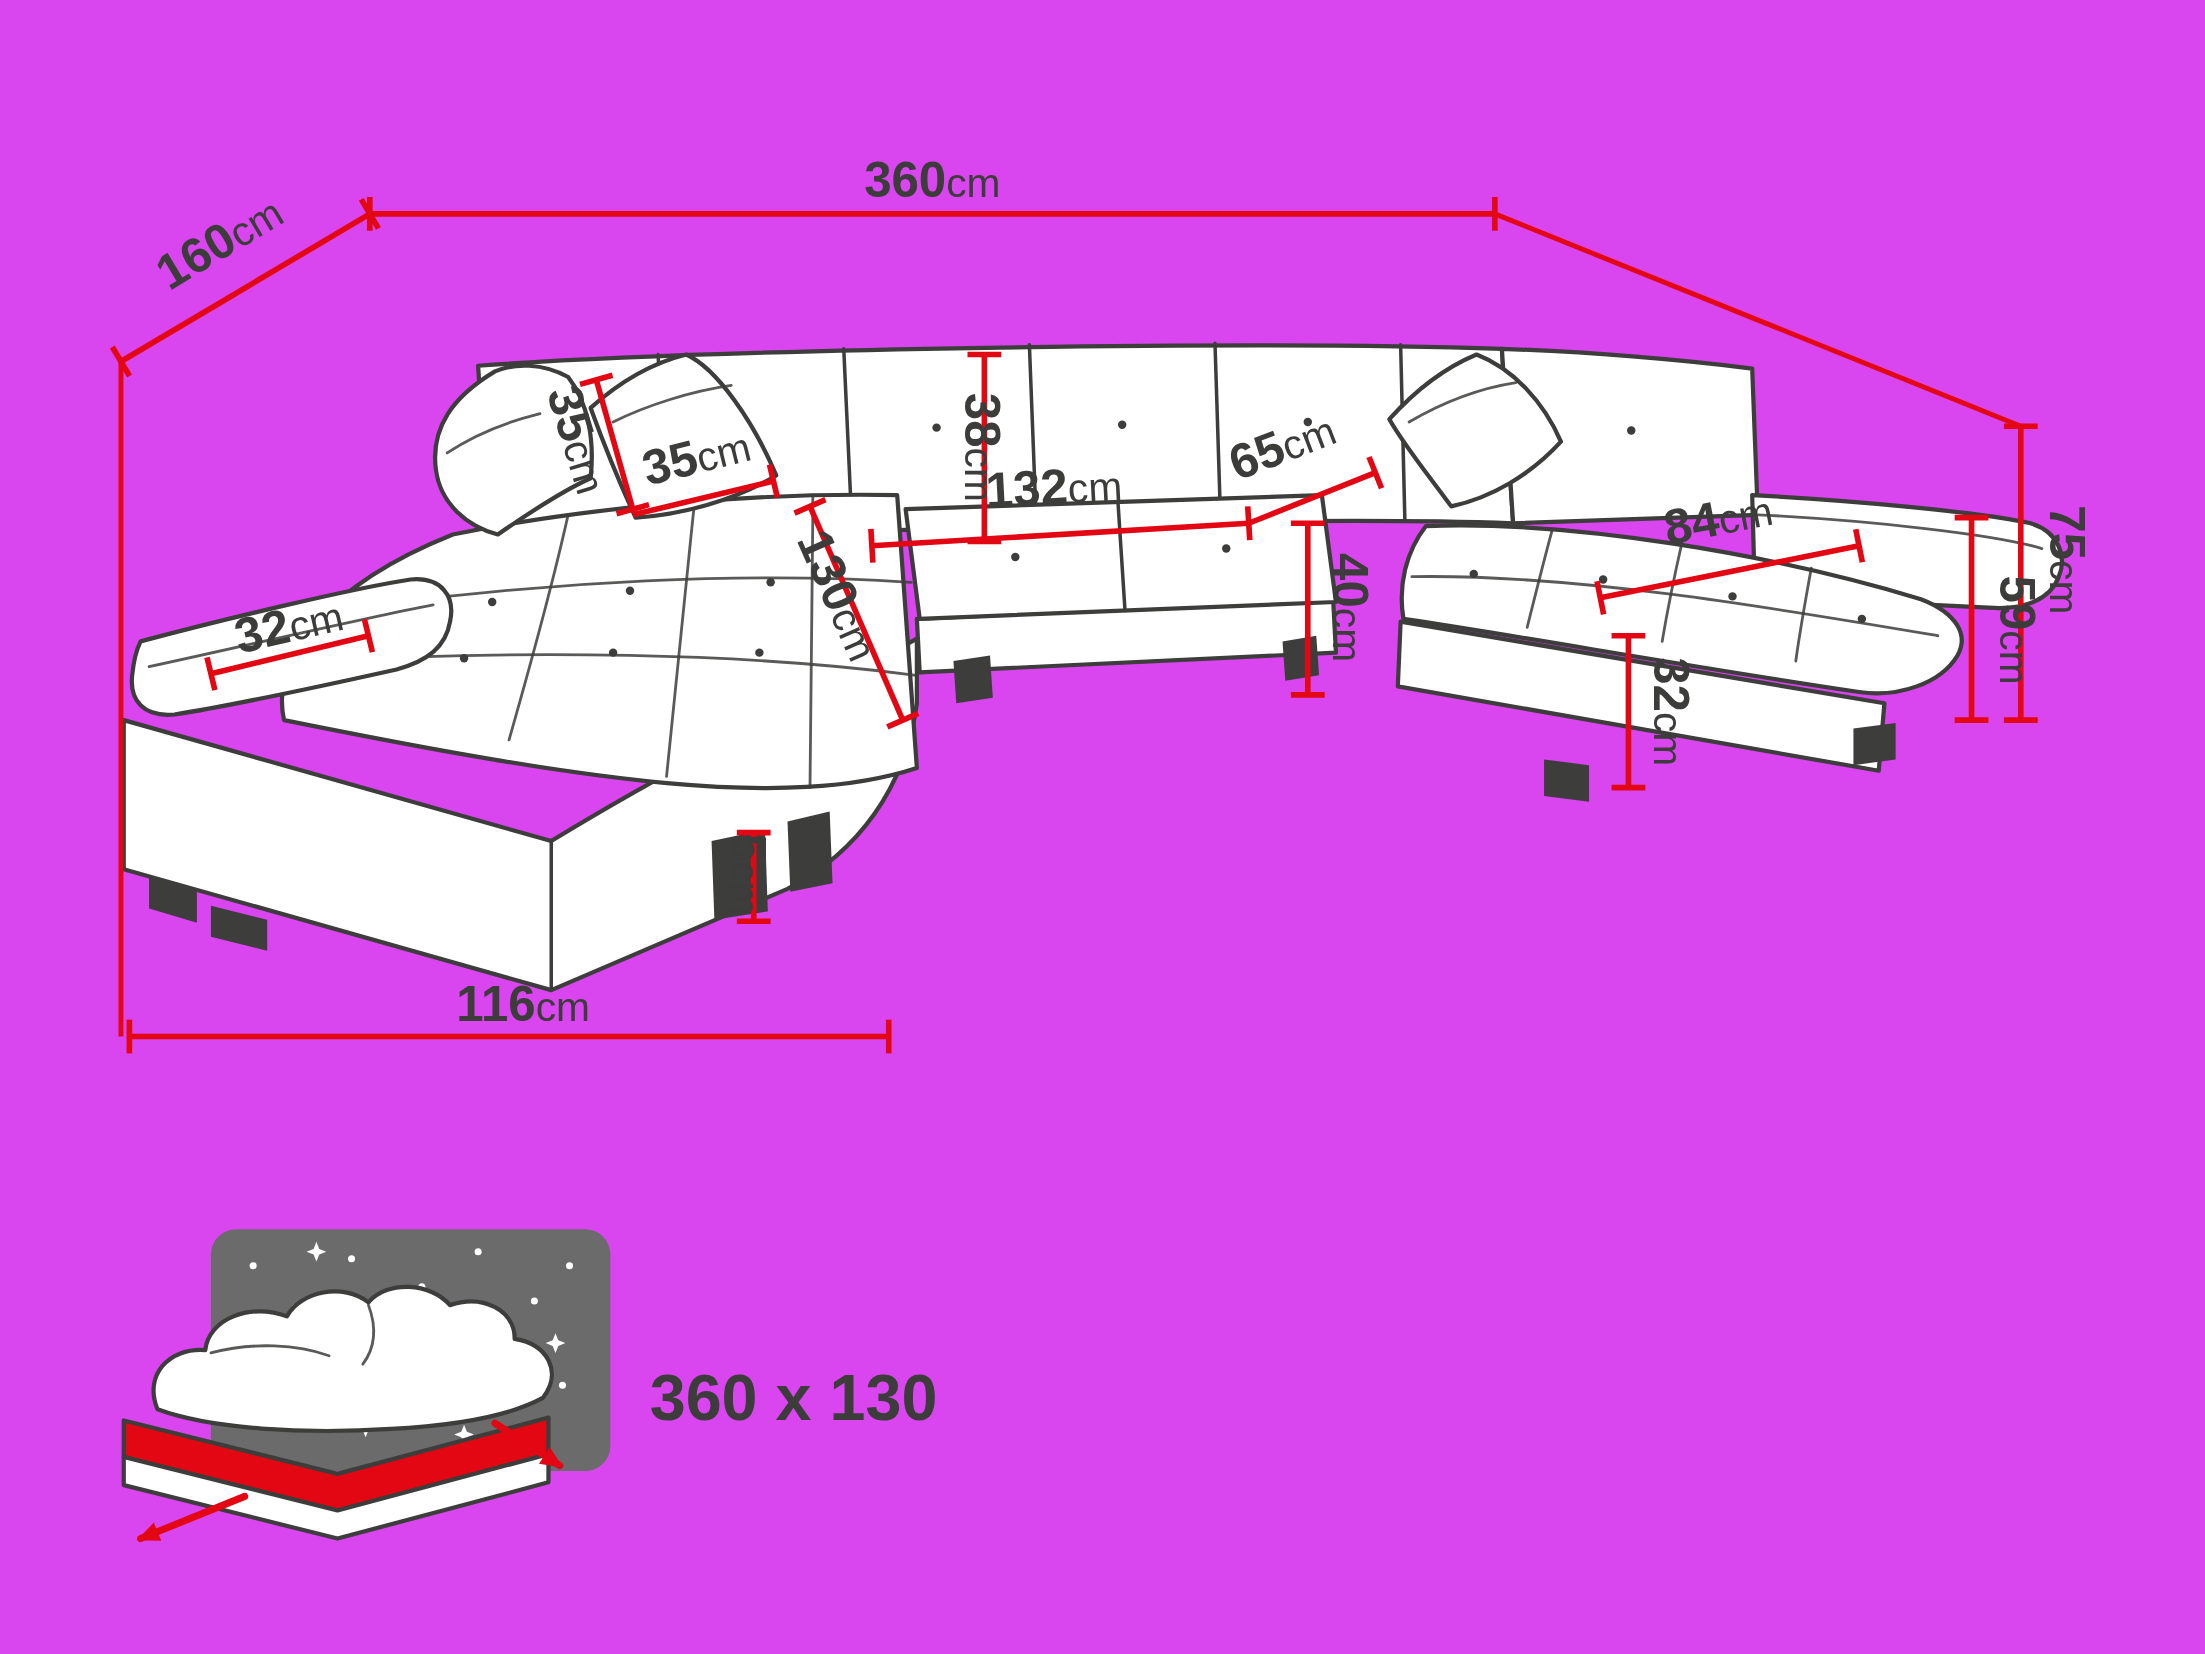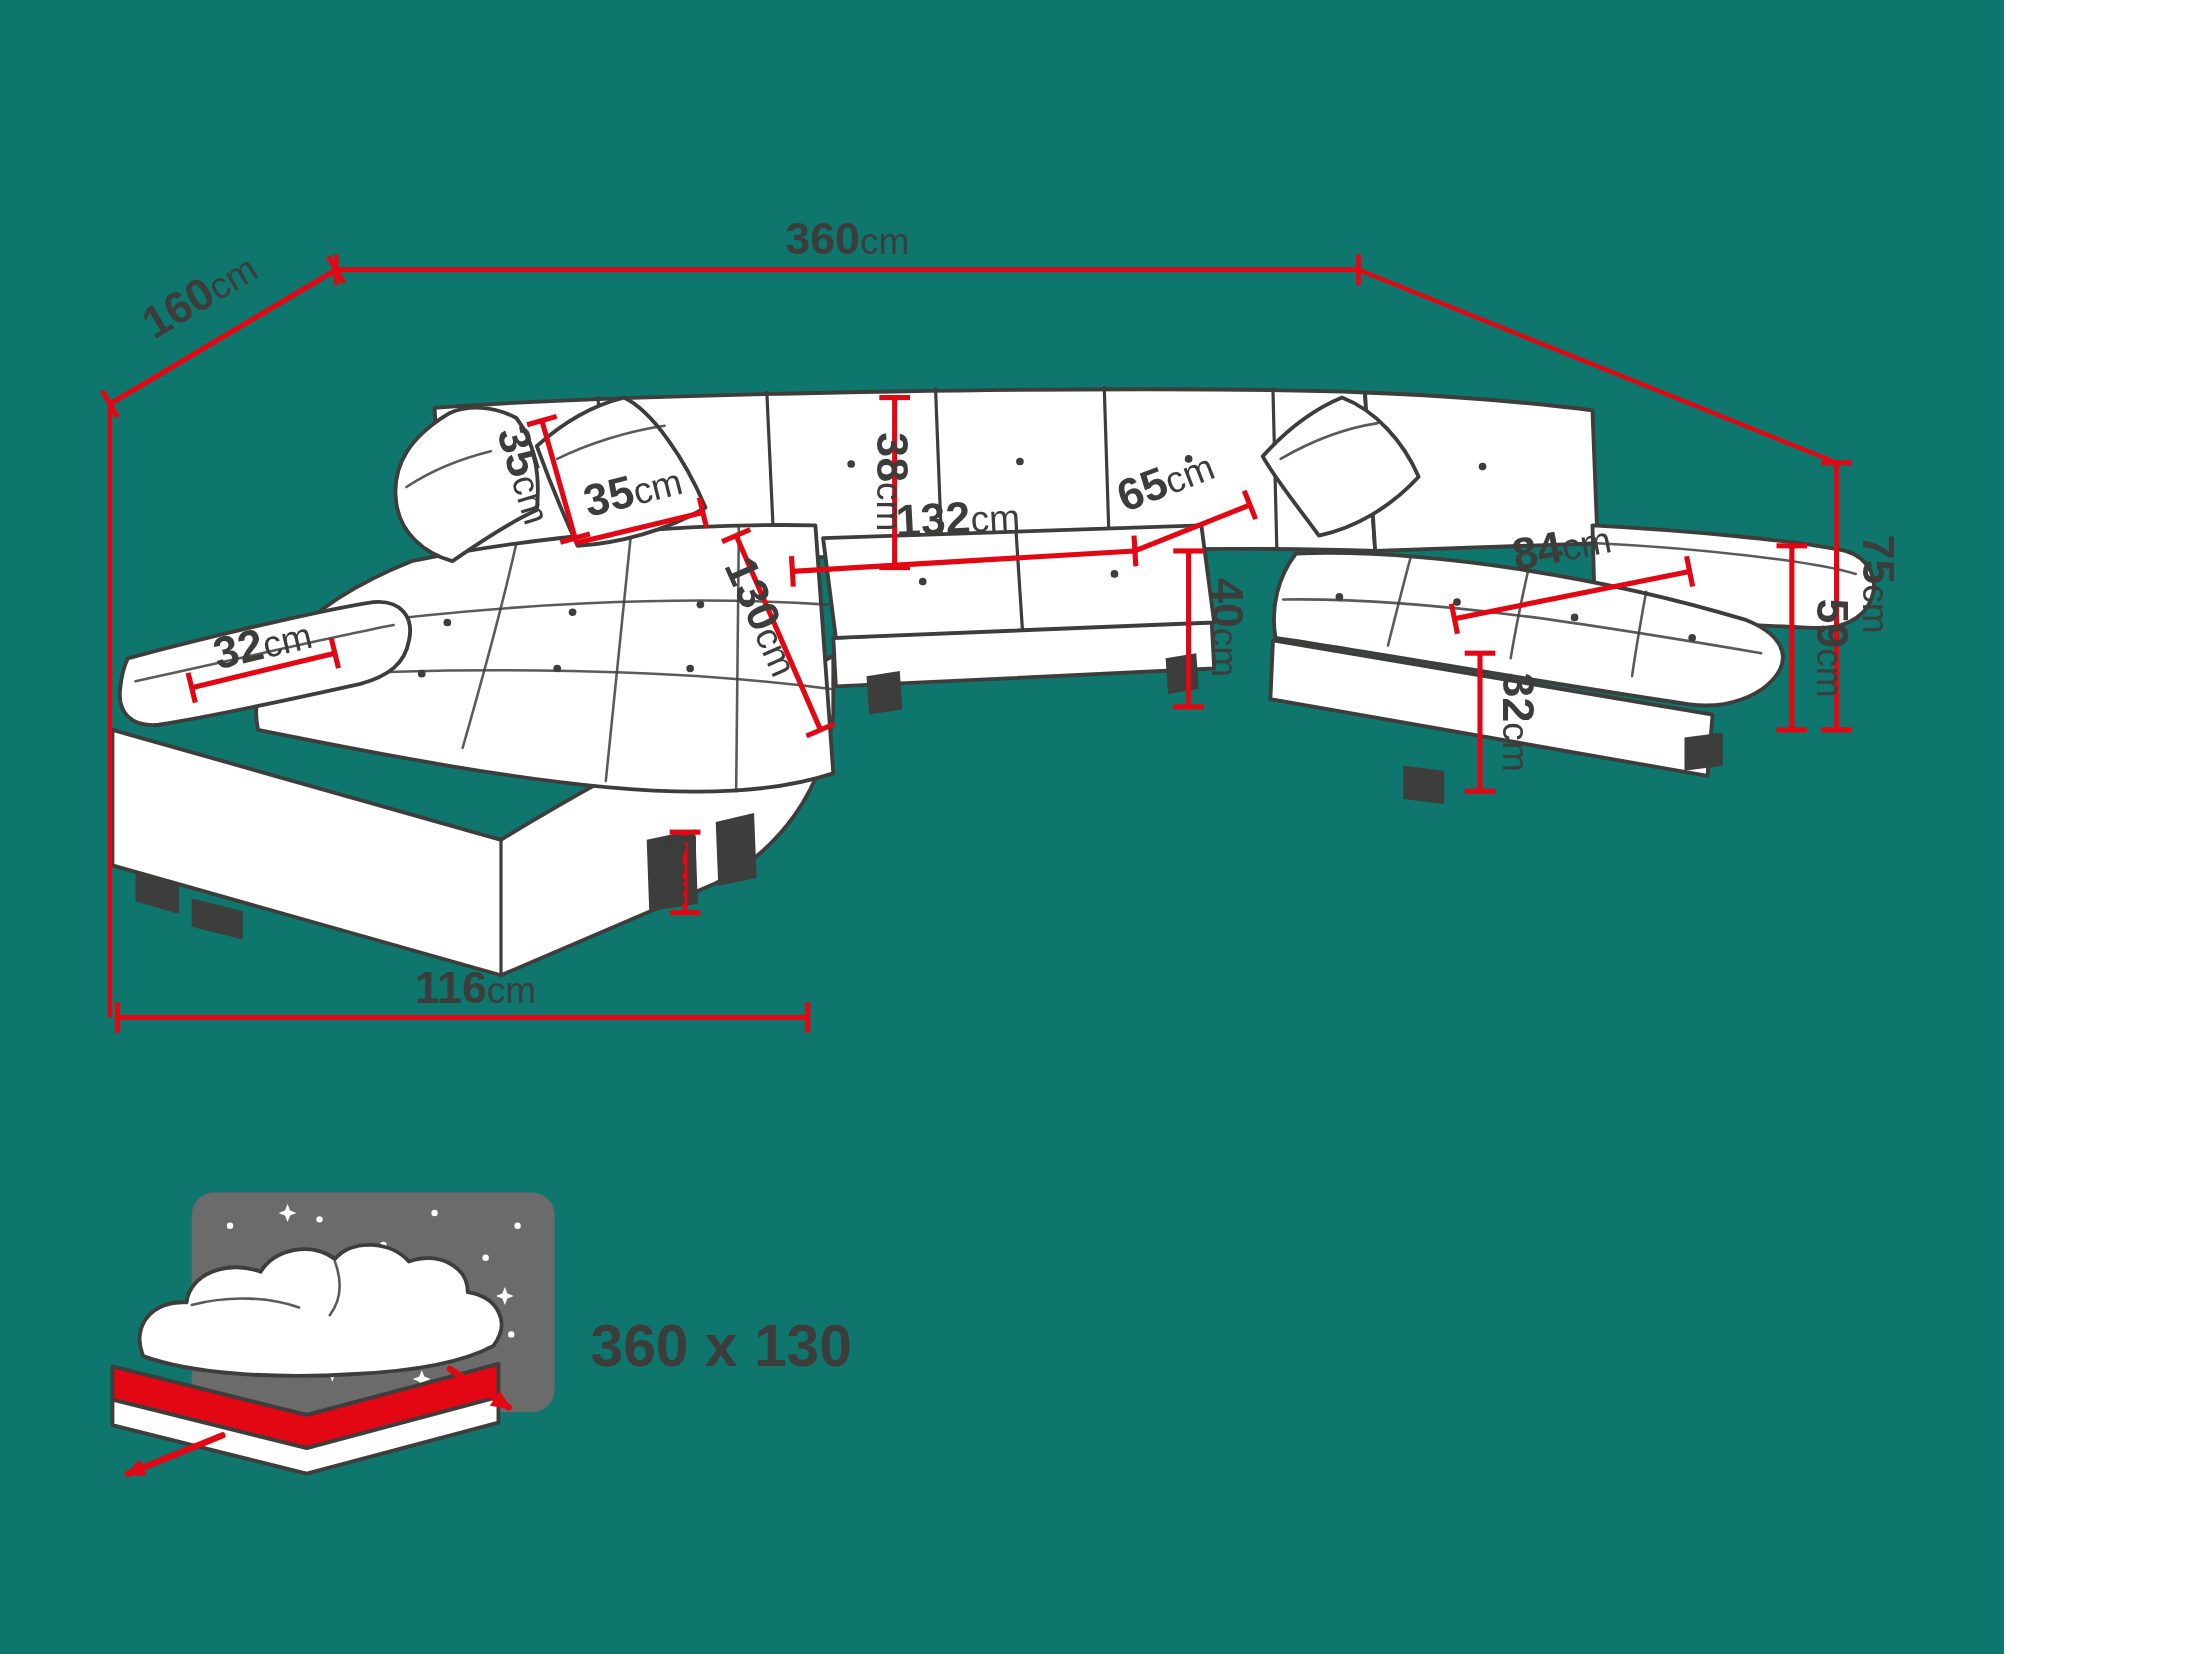--- a/index.html
+++ b/index.html
@@ -1,16 +1,16 @@
 <!DOCTYPE html>
 <html style="font-size:13px"><head>
 <meta charset="utf-8">
 <style>
   html,body{margin:0;padding:0;background:#ffffff;}
-  .stage{width:2004px;height:1654px;background:#0f766e;overflow:hidden;}
+  .stage{width:2205px;height:1654px;background:#d946ef;overflow:hidden;}
   svg{display:block;width:100%;height:100%;}
   text{font-family:"Liberation Sans", sans-serif;}
   .dim-num{font-size:35px;font-weight:700;}
   .dim-unit{font-size:29px;font-weight:400;}
   .size-label{font-size:46px;font-weight:700;}
   .dim{fill:none;stroke-width:4;}
   .dim-thin{fill:none;stroke-width:3.5;}
   .sofa-part{fill:#ffffff;stroke-width:3;stroke-linejoin:round;stroke-linecap:round;}
   .tuft{fill:none;stroke-width:2;stroke-linecap:round;opacity:.85;}
   .seam{fill:none;stroke-width:2.5;stroke-linecap:round;}

